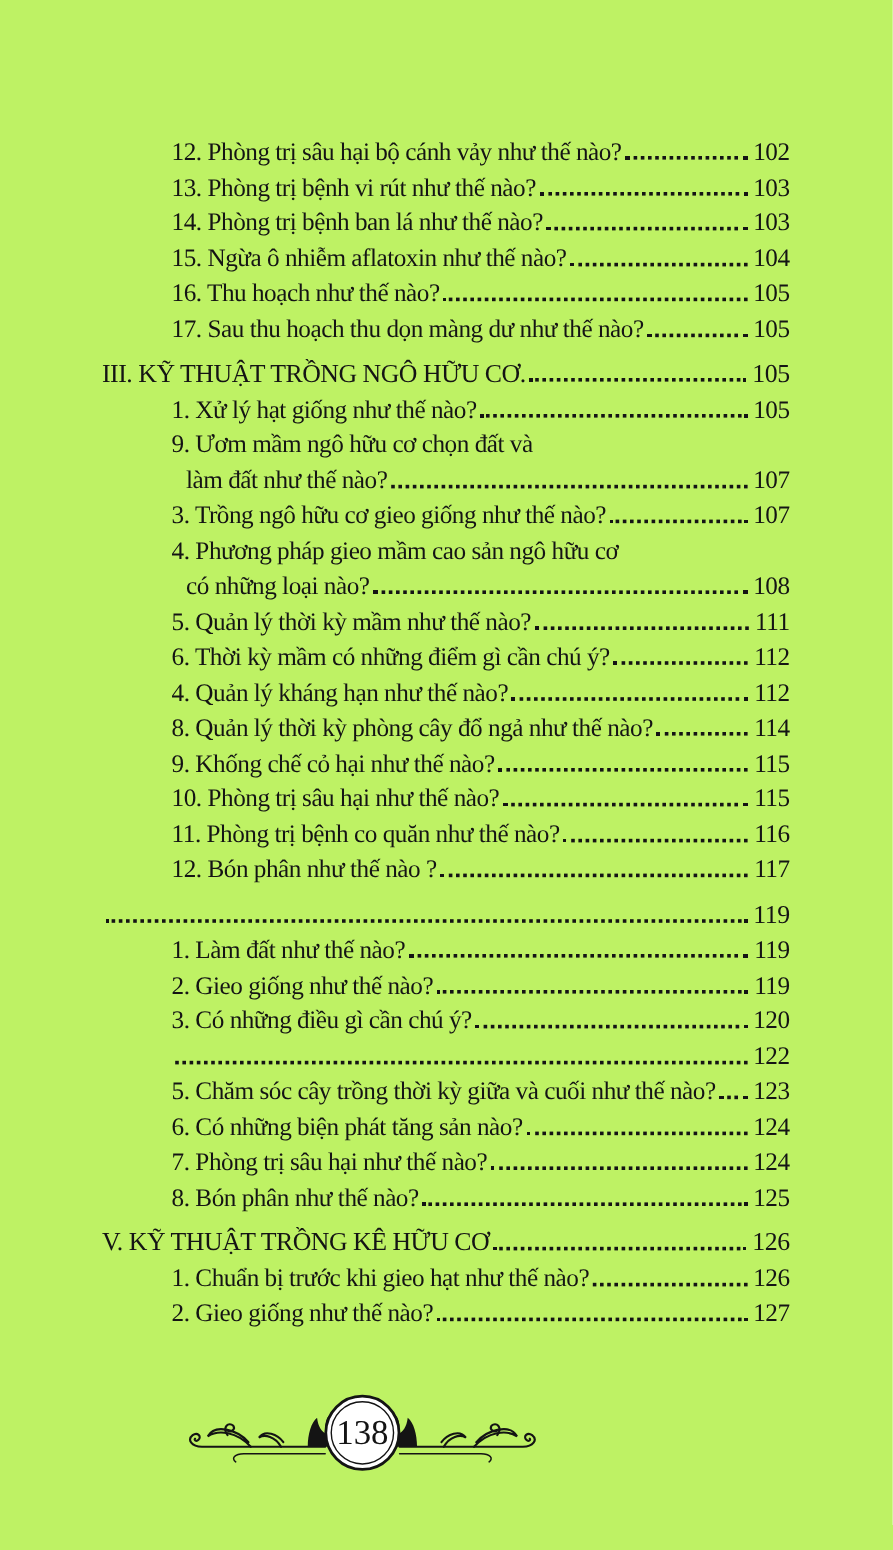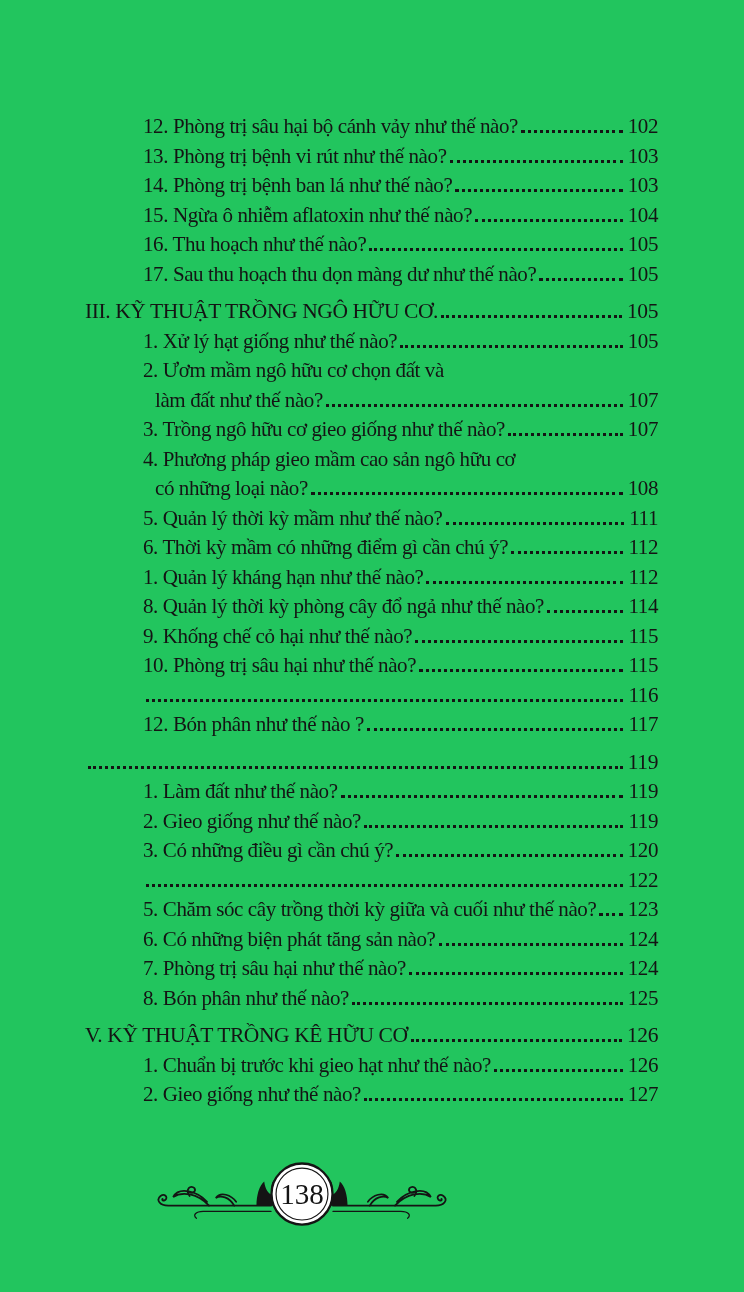--- a/index.html
+++ b/index.html
@@ -1,21 +1,21 @@
 <!DOCTYPE html>
 <html><head>
 <meta charset="utf-8">
 <style>
   * { margin: 0; padding: 0; box-sizing: border-box; }
   html, body { background: #ffffff; }
   .page {
     position: relative;
     width: 744px;
     height: 1292px;
-    background: #22c55e;
+    background: #bef264;
     color: #141414;
     font-family: "Liberation Serif", "DejaVu Serif", serif;
     overflow: hidden;
   }
   .toc {
     position: absolute;
     left: 85px;
     top: 112px;
     width: 573px;
   }
@@ -94,21 +94,21 @@
         <span class="entry-text">III. KỸ THUẬT TRỒNG NGÔ HỮU CƠ.</span>
         <span class="leader"></span>
         <span class="pagenum">105</span>
       </div>
       <div class="row item">
         <span class="entry-text">1. Xử lý hạt giống như thế nào?</span>
         <span class="leader"></span>
         <span class="pagenum">105</span>
       </div>
       <div class="row item">
-        <span class="entry-text">2. Ươm mầm ngô hữu cơ chọn đất và</span>
+        <span class="entry-text">9. Ươm mầm ngô hữu cơ chọn đất và</span>
       </div>
       <div class="row cont">
         <span class="entry-text">làm đất như thế nào?</span>
         <span class="leader"></span>
         <span class="pagenum">107</span>
       </div>
       <div class="row item">
         <span class="entry-text">3. Trồng ngô hữu cơ gieo giống như thế nào?</span>
         <span class="leader"></span>
         <span class="pagenum">107</span>
@@ -125,40 +125,41 @@
         <span class="entry-text">5. Quản lý thời kỳ mầm như thế nào?</span>
         <span class="leader"></span>
         <span class="pagenum">111</span>
       </div>
       <div class="row item">
         <span class="entry-text">6. Thời kỳ mầm có những điểm gì cần chú ý?</span>
         <span class="leader"></span>
         <span class="pagenum">112</span>
       </div>
       <div class="row item">
-        <span class="entry-text">1. Quản lý kháng hạn như thế nào?</span>
+        <span class="entry-text">4. Quản lý kháng hạn như thế nào?</span>
         <span class="leader"></span>
         <span class="pagenum">112</span>
       </div>
       <div class="row item">
         <span class="entry-text">8. Quản lý thời kỳ phòng cây đổ ngả như thế nào?</span>
         <span class="leader"></span>
         <span class="pagenum">114</span>
       </div>
       <div class="row item">
         <span class="entry-text">9. Khống chế cỏ hại như thế nào?</span>
         <span class="leader"></span>
         <span class="pagenum">115</span>
       </div>
       <div class="row item">
         <span class="entry-text">10. Phòng trị sâu hại như thế nào?</span>
         <span class="leader"></span>
         <span class="pagenum">115</span>
       </div>
       <div class="row item">
+        <span class="entry-text">11. Phòng trị bệnh co quăn như thế nào?</span>
         <span class="leader"></span>
         <span class="pagenum">116</span>
       </div>
       <div class="row item">
         <span class="entry-text">12. Bón phân như thế nào ?</span>
         <span class="leader"></span>
         <span class="pagenum">117</span>
       </div>
       <div class="row section">
         <span class="leader"></span>

